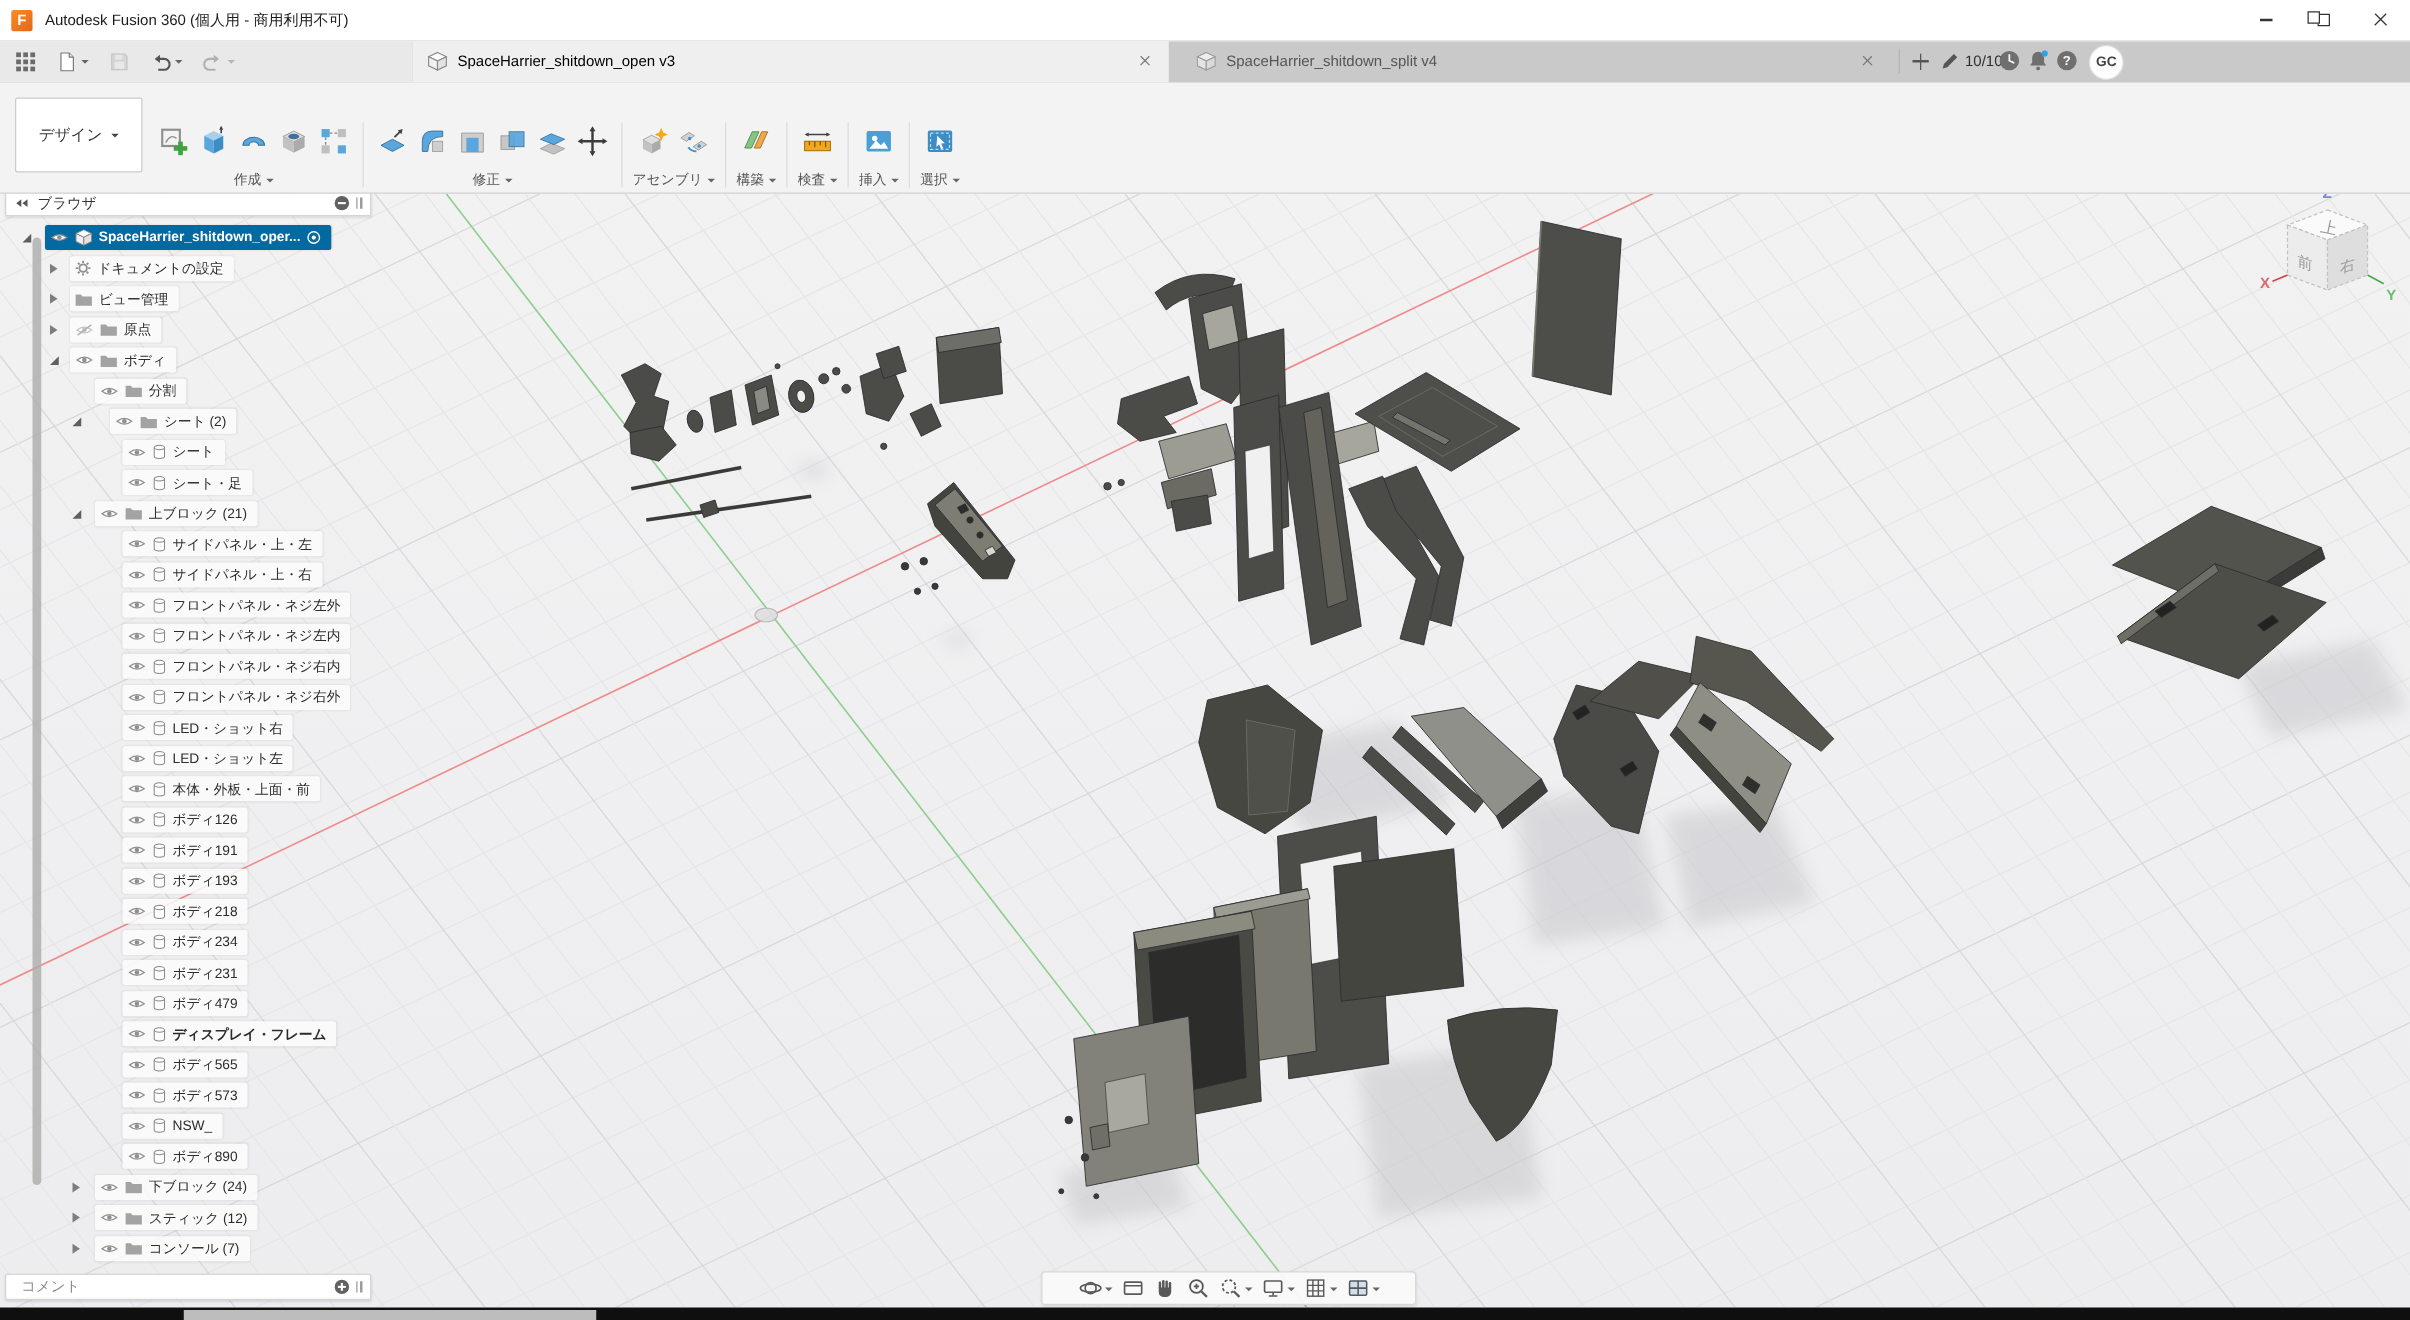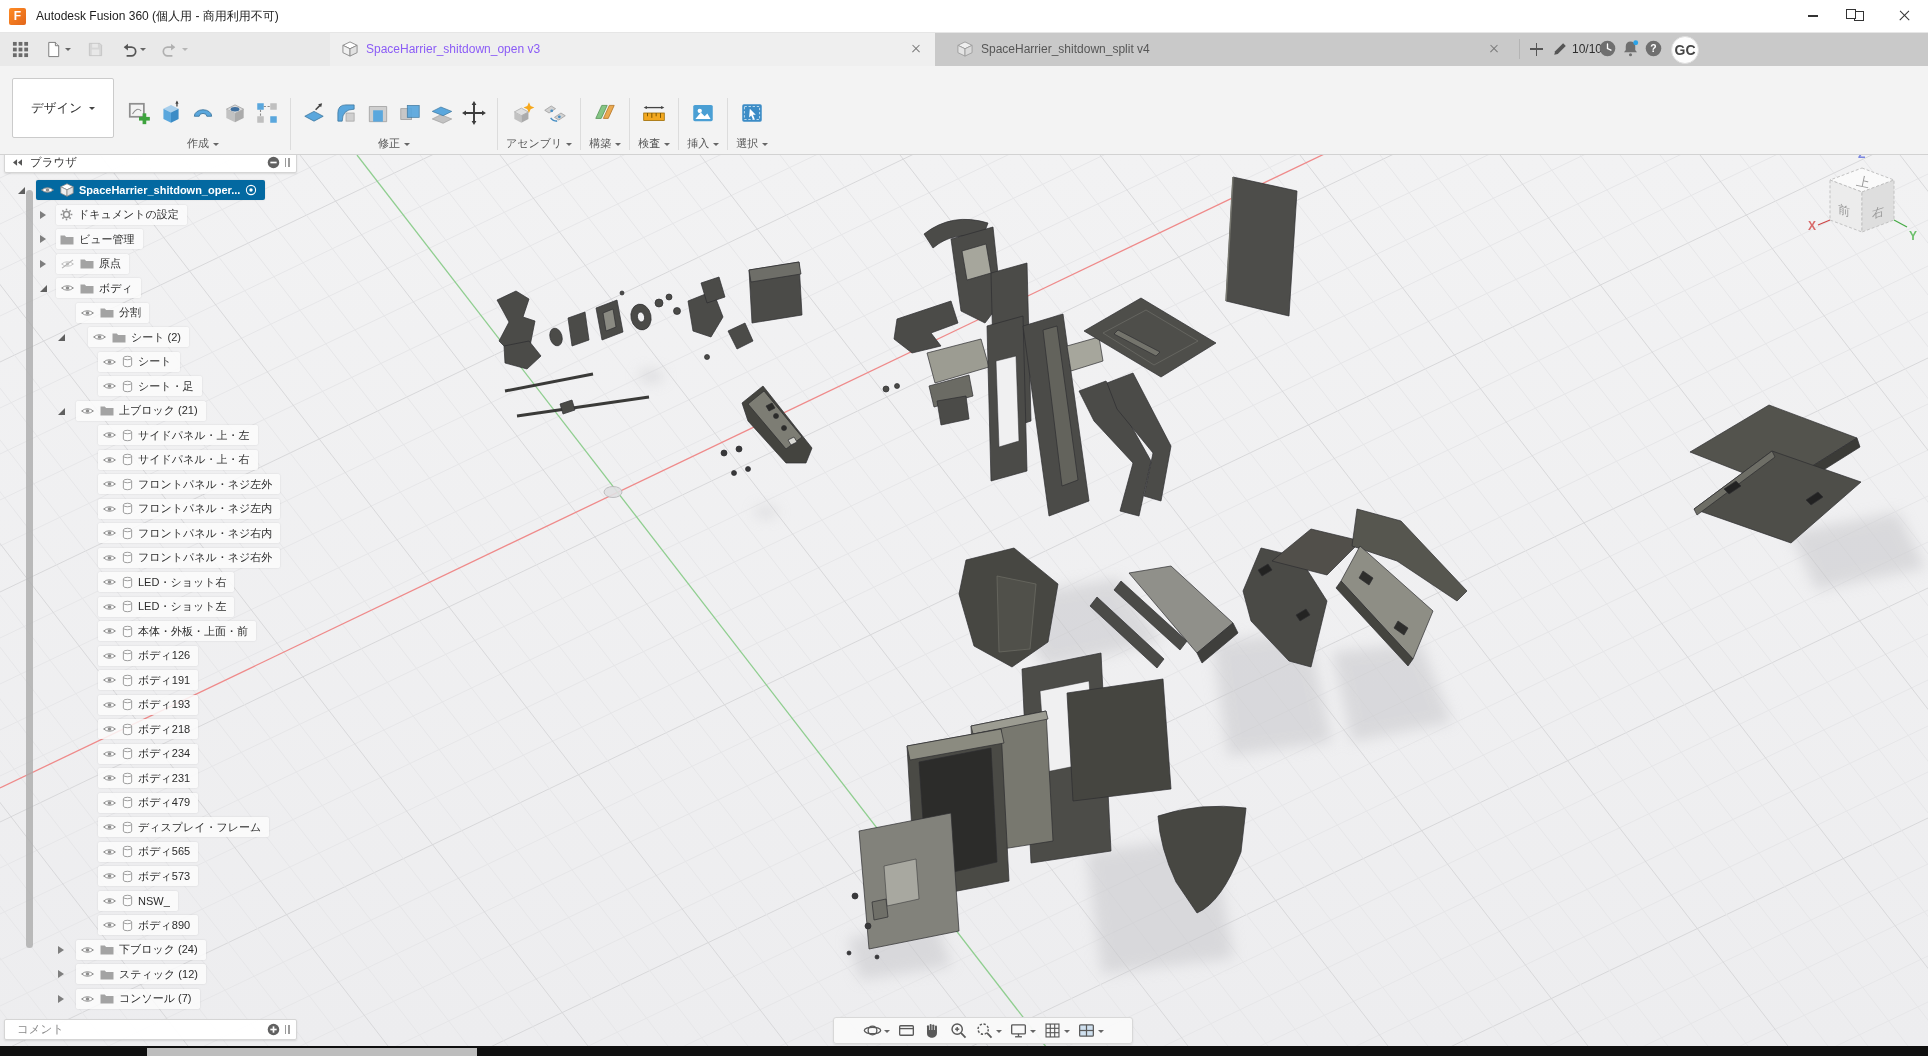--- a/index.html
+++ b/index.html
@@ -17,33 +17,33 @@
   .xa,.xb{position:absolute;width:13px;height:1.4px;background:#333;left:16px;top:15px;}
   .xa{transform:rotate(45deg);} .xb{transform:rotate(-45deg);}
   
   .appbar{position:absolute;left:0;top:32px;width:100%;height:34px;background:#c9c9c9;z-index:39;}
   .qatzone{position:absolute;left:0;top:0;width:330px;height:34px;background:#e9e9e9;display:flex;align-items:center;padding-left:6px;box-sizing:border-box;gap:4px;}
   .qbtn{height:26px;padding:0 6px;display:flex;align-items:center;gap:3px;color:#5f5f5f;}
   .qbtn.disabled{opacity:.38;}
   .ddc{width:0;height:0;border:3.4px solid transparent;border-top-color:#666;margin-top:4px;}
   .doctab-active{position:absolute;left:330px;top:0;width:605px;height:34px;background:#efefef;display:flex;align-items:center;padding:0 12px;box-sizing:border-box;}
   .doctab-inactive{position:absolute;left:945px;top:0;width:568px;height:34px;display:flex;align-items:center;padding:12px 12px;box-sizing:border-box;}
-  .tablabel{font-size:12px;color:#8b5cf6;margin-left:8px;white-space:nowrap;}
+  .tablabel{font-size:12px;color:#000000;margin-left:8px;white-space:nowrap;}
   .doctab-inactive .tablabel{color:#565656;}
   .tclose{margin-left:auto;position:relative;width:14px;height:14px;}
   .tclose span{position:absolute;left:2px;top:6px;width:10px;height:1.2px;background:#777;}
   .tclose span:first-child{transform:rotate(45deg);} .tclose span:last-child{transform:rotate(-45deg);}
   .tabdiv{position:absolute;left:1519px;top:7px;height:20px;width:1px;background:#b4b4b4;}
   .plusbtn{position:absolute;left:1524px;top:0;width:26px;height:34px;}
   .plusbtn i{position:absolute;background:#555;}
   .plusbtn i:first-child{left:6px;top:16px;width:13px;height:1.8px;}
   .plusbtn i:last-child{left:11.6px;top:10.5px;width:1.8px;height:13px;}
   .counter{position:absolute;left:1552px;top:0;height:34px;display:flex;align-items:center;gap:4px;font-size:12px;color:#2e2e2e;}
   .ticon{position:absolute;top:7px;width:19px;height:19px;}
-  .avatar{position:absolute;left:1671px;top:4px;width:26px;height:26px;border-radius:50%;background:#fdfdfd;border:1px solid #dedede;color:#444;font-size:14px;font-weight:bold;display:flex;align-items:center;justify-content:center;}
+  .avatar{position:absolute;left:1671px;top:4px;width:26px;height:26px;border-radius:50%;background:#fdfdfd;border:1px solid #dedede;color:#444;font-size:11px;font-weight:bold;display:flex;align-items:center;justify-content:center;}
   
   .ribbon{position:absolute;left:0;top:66px;width:100%;height:89px;background:#f3f3f3;border-bottom:1px solid #d2d2d2;box-sizing:border-box;z-index:38;}
   .wsbtn{position:absolute;left:12px;top:12px;width:100px;height:58px;background:#fff;border:1px solid #cbcbcb;border-radius:2px;display:flex;align-items:center;justify-content:center;gap:7px;font-size:12.5px;color:#333;}
   .wsbtn .ddc{border-top-color:#444;}
   .rtabs{position:absolute;left:130px;top:0;height:27px;display:flex;}
   .rtab{padding:0 13px;font-size:12px;color:#4a4a4a;display:flex;align-items:center;position:relative;white-space:nowrap;}
   .rtab.active{color:#0f9bd7;font-weight:bold;}
   .rtab.active::after{content:"";position:absolute;left:9px;right:9px;bottom:0;height:3px;background:#0f9bd7;}
   .rgroups{position:absolute;left:118px;top:27px;height:62px;display:flex;align-items:stretch;}
   .rgroup{display:flex;flex-direction:column;align-items:center;padding:1px 6px 0;}
@@ -1129,21 +1129,21 @@
         <span class="pill" style="left: 98px;">
           <svg width="15" height="10" viewBox="0 0 16 11">
             <use href="#sym-eye"></use>
           </svg>
           <svg width="11" height="13" viewBox="0 0 12 14">
             <use href="#sym-body"></use>
           </svg>
           <span>ボディ479</span>
         </span>
       </div>
-      <div class="trow" style="top: 817px;">
+      <div class="trow" style="top: 817px; font-weight: bold;">
         <span class="pill" style="left: 98px;">
           <svg width="15" height="10" viewBox="0 0 16 11">
             <use href="#sym-eye"></use>
           </svg>
           <svg width="11" height="13" viewBox="0 0 12 14">
             <use href="#sym-body"></use>
           </svg>
           <span>ディスプレイ・フレーム</span>
         </span>
       </div>

